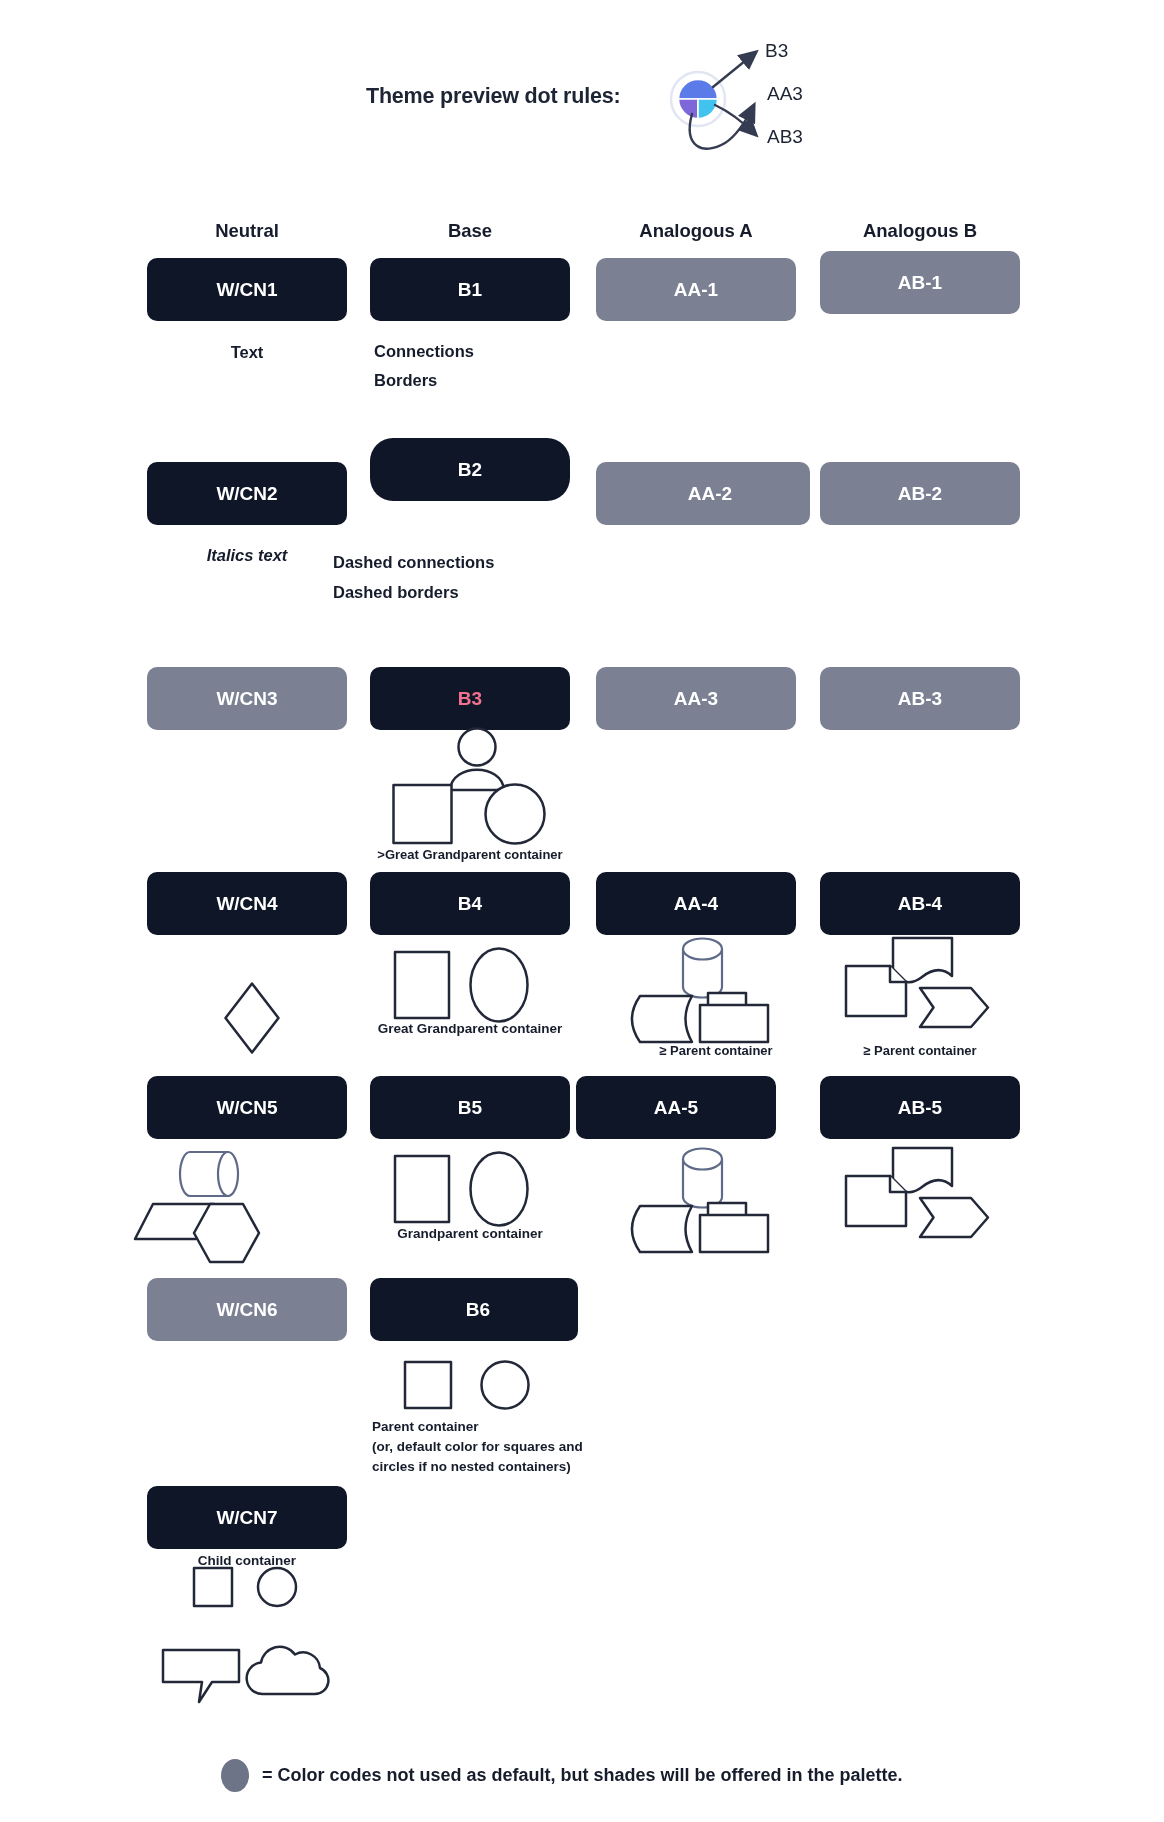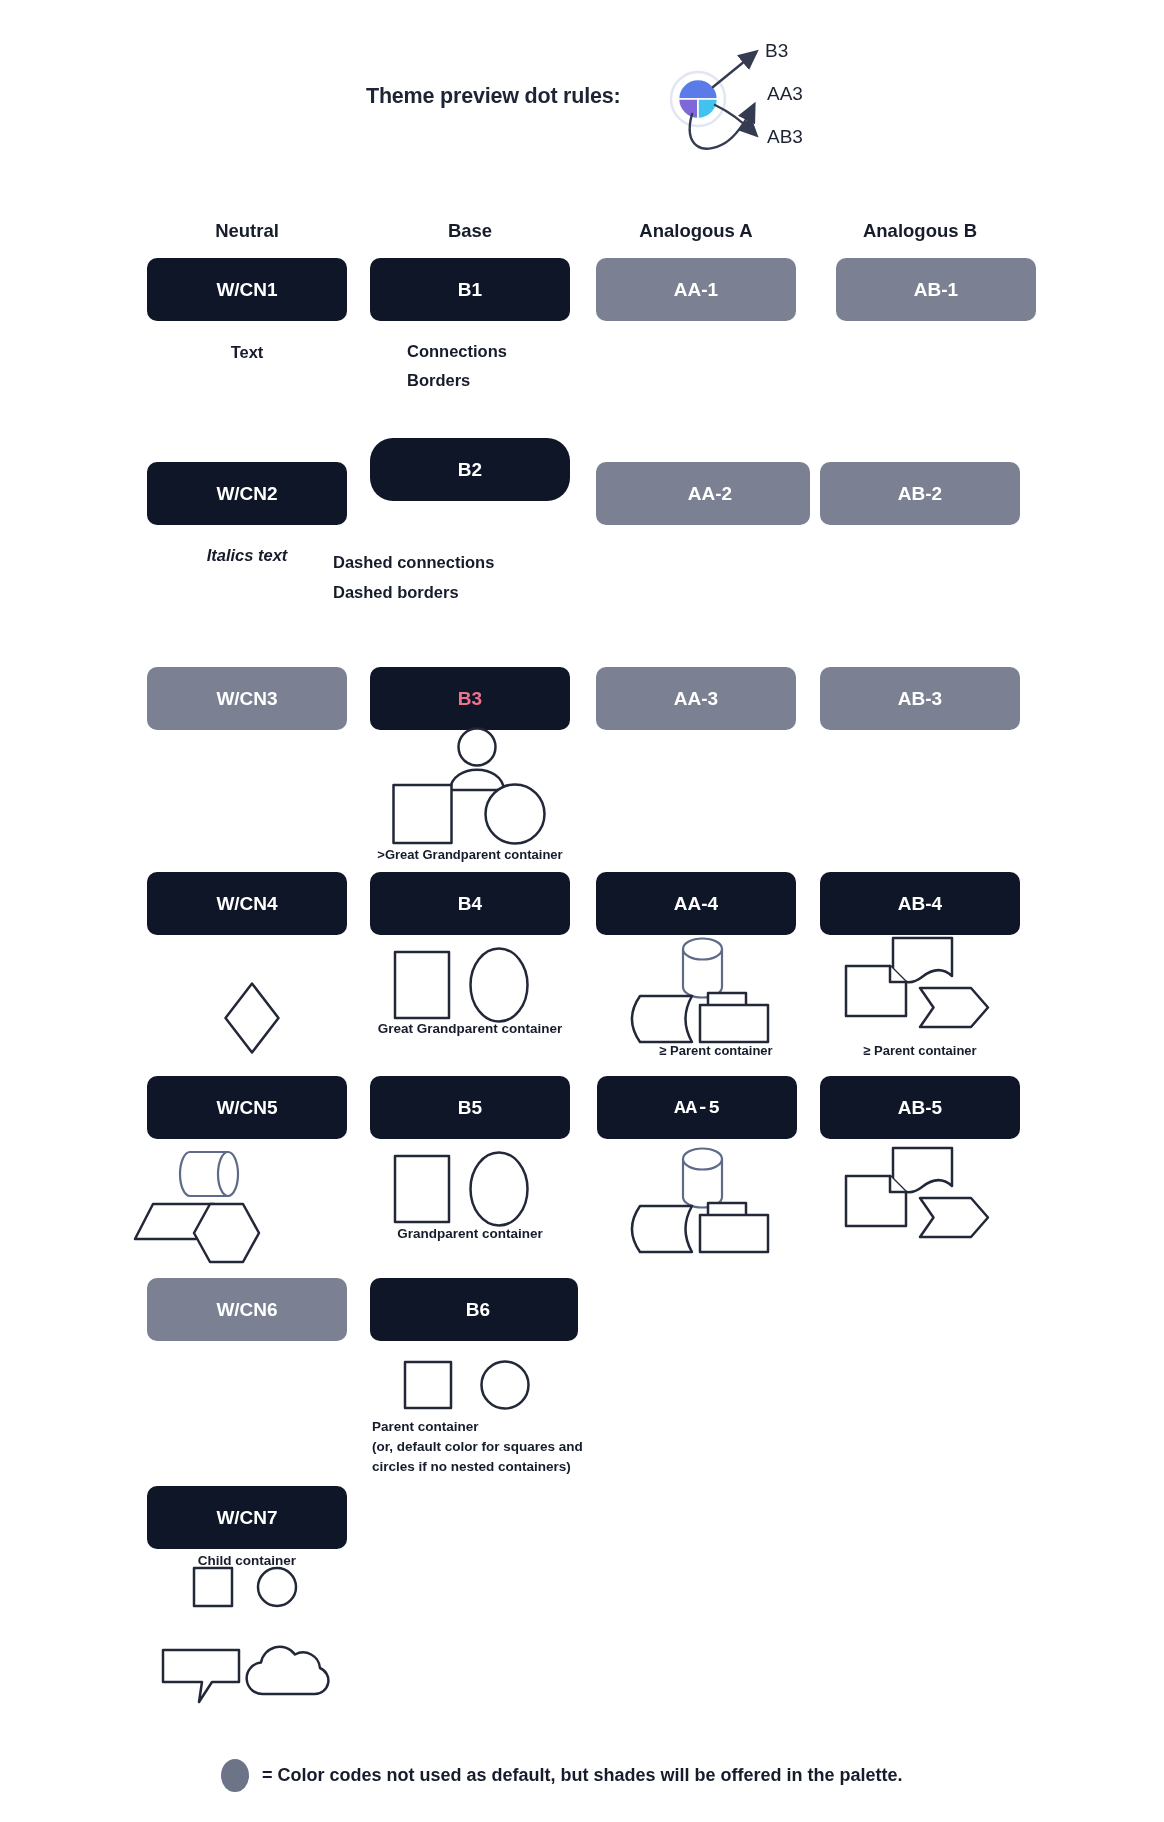--- a/index.html
+++ b/index.html
@@ -54,23 +54,23 @@
   <div class="abs dot-label" style="left:767px;top:126px;">AB3</div>
 
   <div class="abs col-header" style="left:147px;top:220px;">Neutral</div>
   <div class="abs col-header" style="left:370px;top:220px;">Base</div>
   <div class="abs col-header" style="left:596px;top:220px;">Analogous A</div>
   <div class="abs col-header" style="left:820px;top:220px;">Analogous B</div>
 
   <div class="abs swatch dark" style="left:147px;top:258px;">W/CN1</div>
   <div class="abs swatch dark" style="left:370px;top:258px;">B1</div>
   <div class="abs swatch gray" style="left:596px;top:258px;">AA-1</div>
-  <div class="abs swatch gray" style="left:820px;top:258px;margin-left:16px;">AB-1</div>
+  <div class="abs swatch gray" style="left:820px;top:251px;">AB-1</div>
   <div class="abs note-big center" style="left:147px;top:338px;">Text</div>
-  <div class="abs note-big" style="left:374px;top:337px;margin-left:33px;">
+  <div class="abs note-big" style="left:374px;top:337px;">
     <div>Connections</div>
     <div>Borders</div>
   </div>
 
   <div class="abs swatch dark" style="left:147px;top:462px;">W/CN2</div>
   <div class="abs swatch dark" style="left:370px;top:438px;border-radius:23px;">B2</div>
   <div class="abs swatch gray" style="left:596px;top:462px;padding-left:14px;">AA-2</div>
   <div class="abs swatch gray" style="left:820px;top:462px;">AB-2</div>
   <div class="abs note-big center italic" style="left:147px;top:541px;">Italics text</div>
   <div class="abs note-big" style="left:333px;top:547px;line-height:30px;">
@@ -118,21 +118,21 @@
   <svg class="abs" style="left:840px;top:936px;" width="150" height="95" viewBox="0 0 150 95">
     <path class="shape" d="M 53,2 H 112 V 40 C 102,31 92,33 82,41 C 72,49 62,47 53,39 Z"></path>
     <path class="shape" d="M 6,30 H 50 L 66,46 V 80 H 6 Z"></path>
     <path class="shape" d="M 50,30 V 46 H 66" fill="none"></path>
     <polygon class="shape" points="80,52 131,52 148,71.5 131,91 80,91 93.5,71.5"></polygon>
   </svg>
   <div class="abs note-small center" style="left:820px;top:1041px;width:200px;font-size:13px;">≥ Parent container</div>
 
   <div class="abs swatch dark" style="left:147px;top:1076px;">W/CN5</div>
   <div class="abs swatch dark" style="left:370px;top:1076px;">B5</div>
-  <div class="abs swatch dark" style="left:597px;top:1076px;font-family:Liberation Mono, monospace;">AA-5</div>
+  <div class="abs swatch dark" style="left:576px;top:1076px;">AA-5</div>
   <div class="abs swatch dark" style="left:820px;top:1076px;">AB-5</div>
 
   <svg class="abs" style="left:132px;top:1146px;" width="132" height="118" viewBox="0 0 132 118">
     <path class="shape cyl" d="M 96,6 H 58 A 10,22 0 0 0 58,50 H 96"></path>
     <ellipse class="shape cyl" cx="96" cy="28" rx="10" ry="22"></ellipse>
     <polygon class="shape" points="21,58 82,58 64,93 3,93"></polygon>
     <polygon class="shape" points="78,58 111,58 127,87 111,116 78,116 62,87"></polygon>
   </svg>
 
   <svg class="abs" style="left:393px;top:1150px;" width="150" height="80" viewBox="0 0 150 80">

